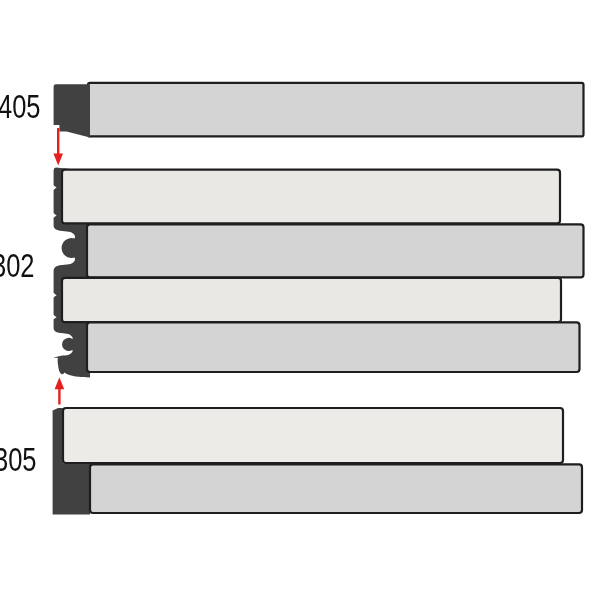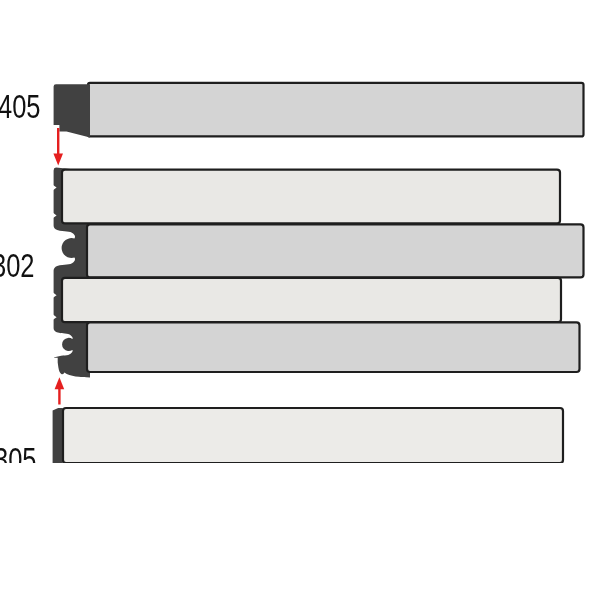--- a/index.html
+++ b/index.html
@@ -1,18 +1,18 @@
 <!DOCTYPE html>
 <html style="--background: #ffffff; --profile-dark: #414141; --plank-light: #e9e8e5; --plank-lighter: #ecebe8; --plank-medium: #d4d4d4; --outline: #1e1e1e; --arrow-red: #e51f1f; --label-color: #111111;"><head>
 <meta charset="utf-8">
 <style>
   html,body{margin:0;padding:0;background:#fff;}
   .canvas{
     position:relative;
-    width:600px;height:463px;
+    width:600px;height:600px;
     background:var(--background,#fff);
     overflow:hidden;
     font-family:"Liberation Sans", sans-serif;
   }
   svg{position:absolute;left:0;top:0;}
   .dark{fill:var(--profile-dark,#414141);stroke:none;}
   .plank{stroke:var(--outline,#1e1e1e);stroke-width:2.2;}
   .plank.light{fill:var(--plank-light,#e9e8e5);}
   .plank.lighter{fill:var(--plank-lighter,#ecebe8);}
   .plank.medium{fill:var(--plank-medium,#d5d5d5);}

